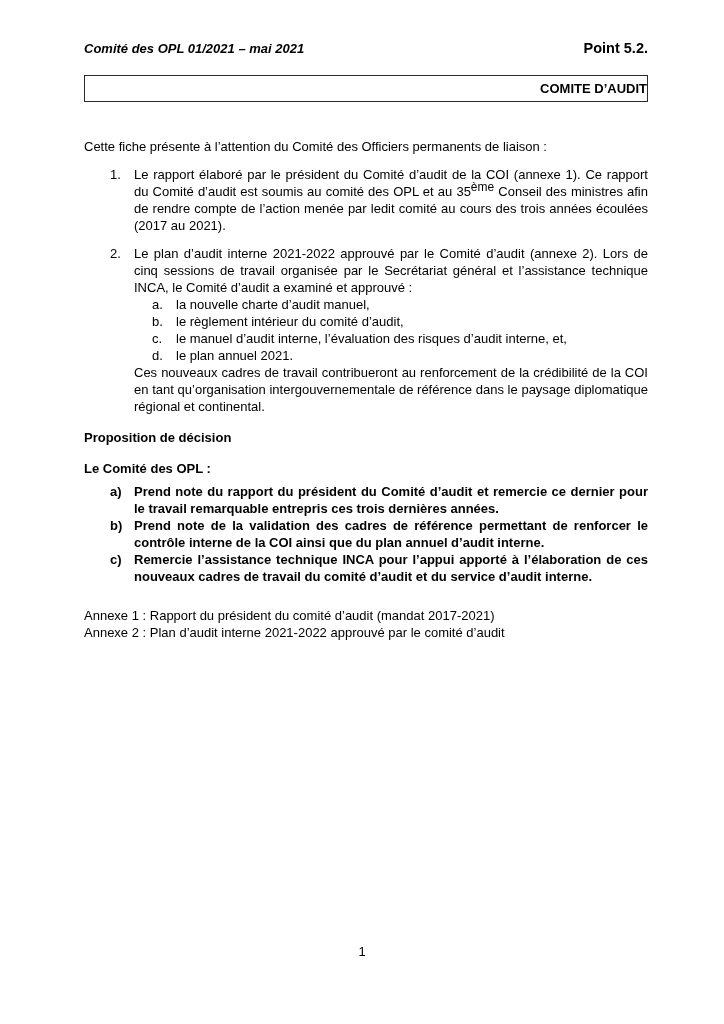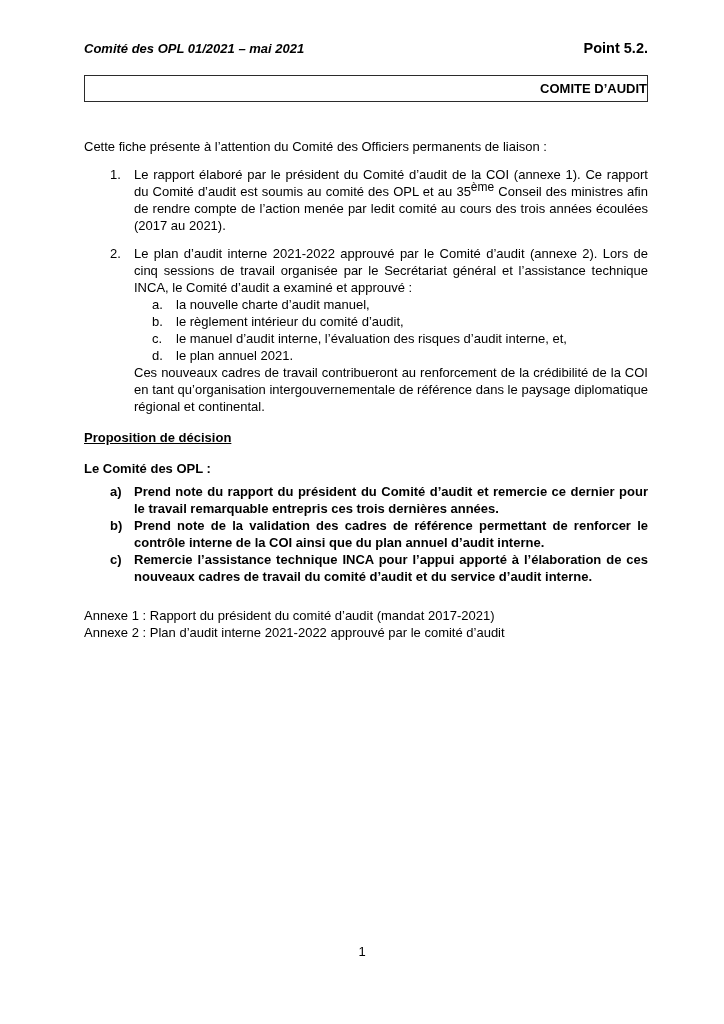--- a/index.html
+++ b/index.html
@@ -68,21 +68,20 @@
   .sub-label {
     flex: 0 0 24px;
   }
   .continuation {
     margin-left: 50px;
   }
   .decision-heading {
     margin: 14px 0 0 0;
     font-size: 13px;
     font-weight: bold;
-    text-decoration: underline;
   }
   .decision-intro {
     margin-top: 14px;
     font-weight: bold;
   }
   .dec-list {
     margin-top: 6px;
   }
   .dec-item {
     display: flex;

